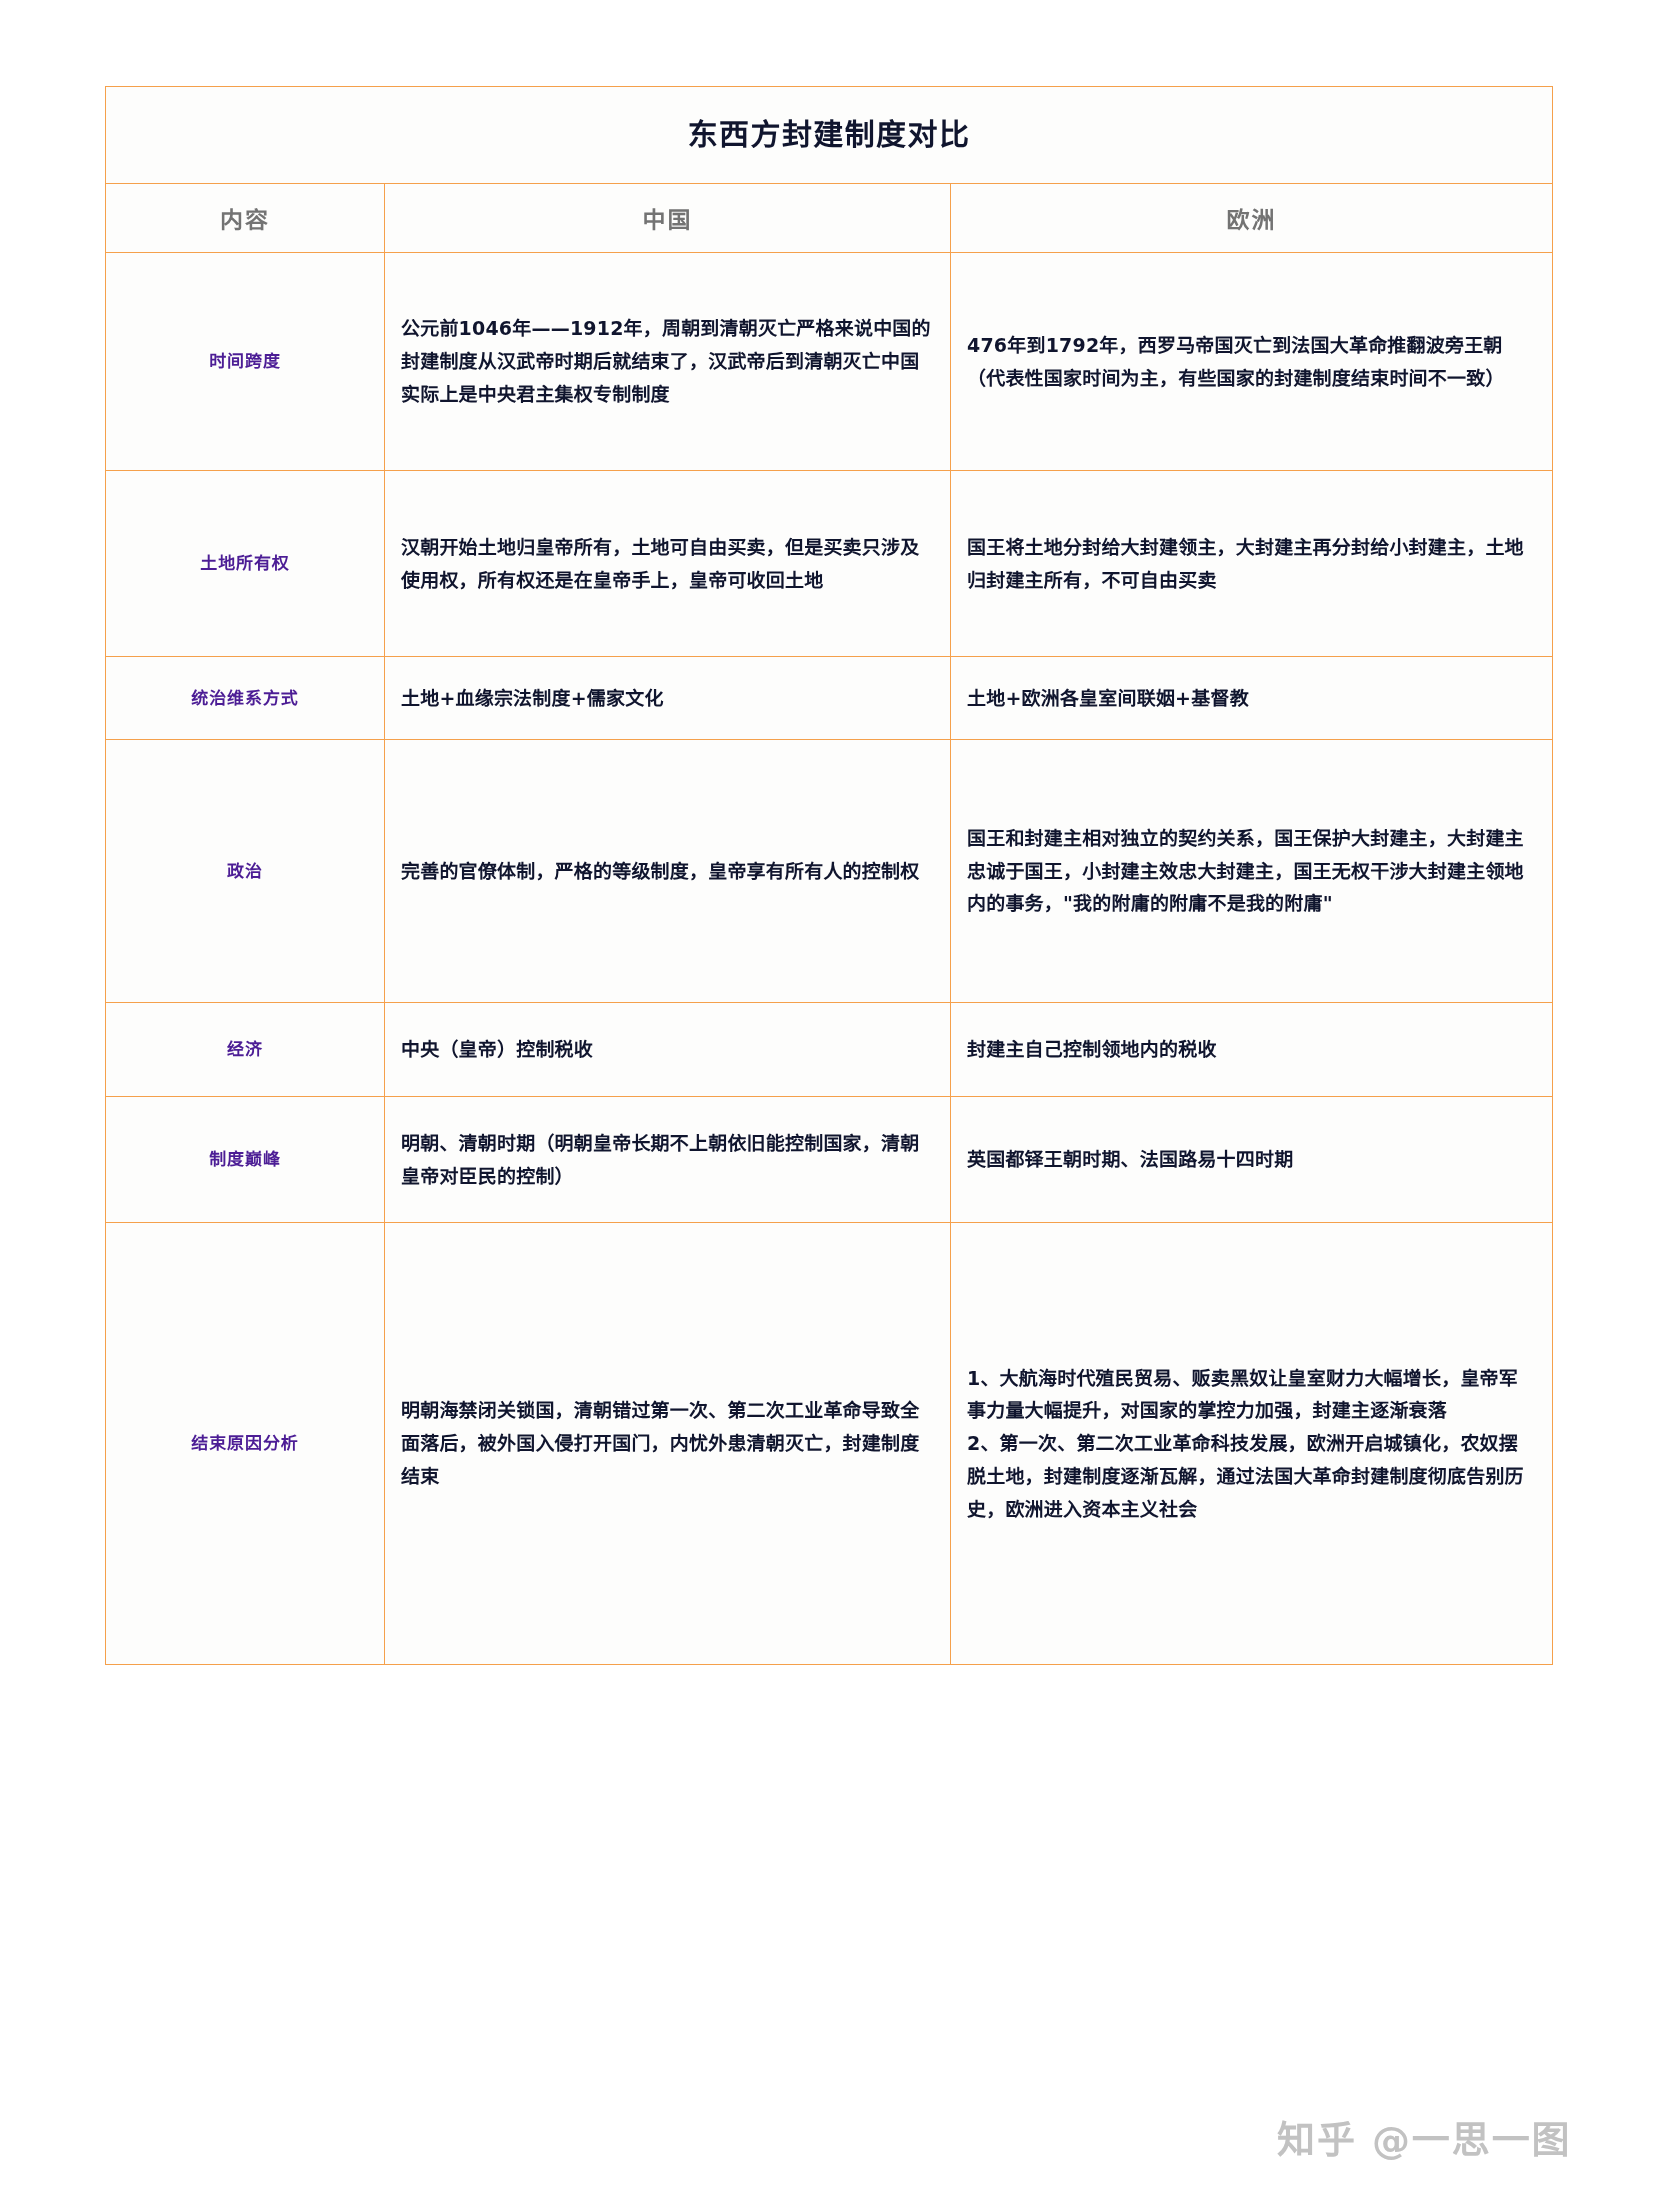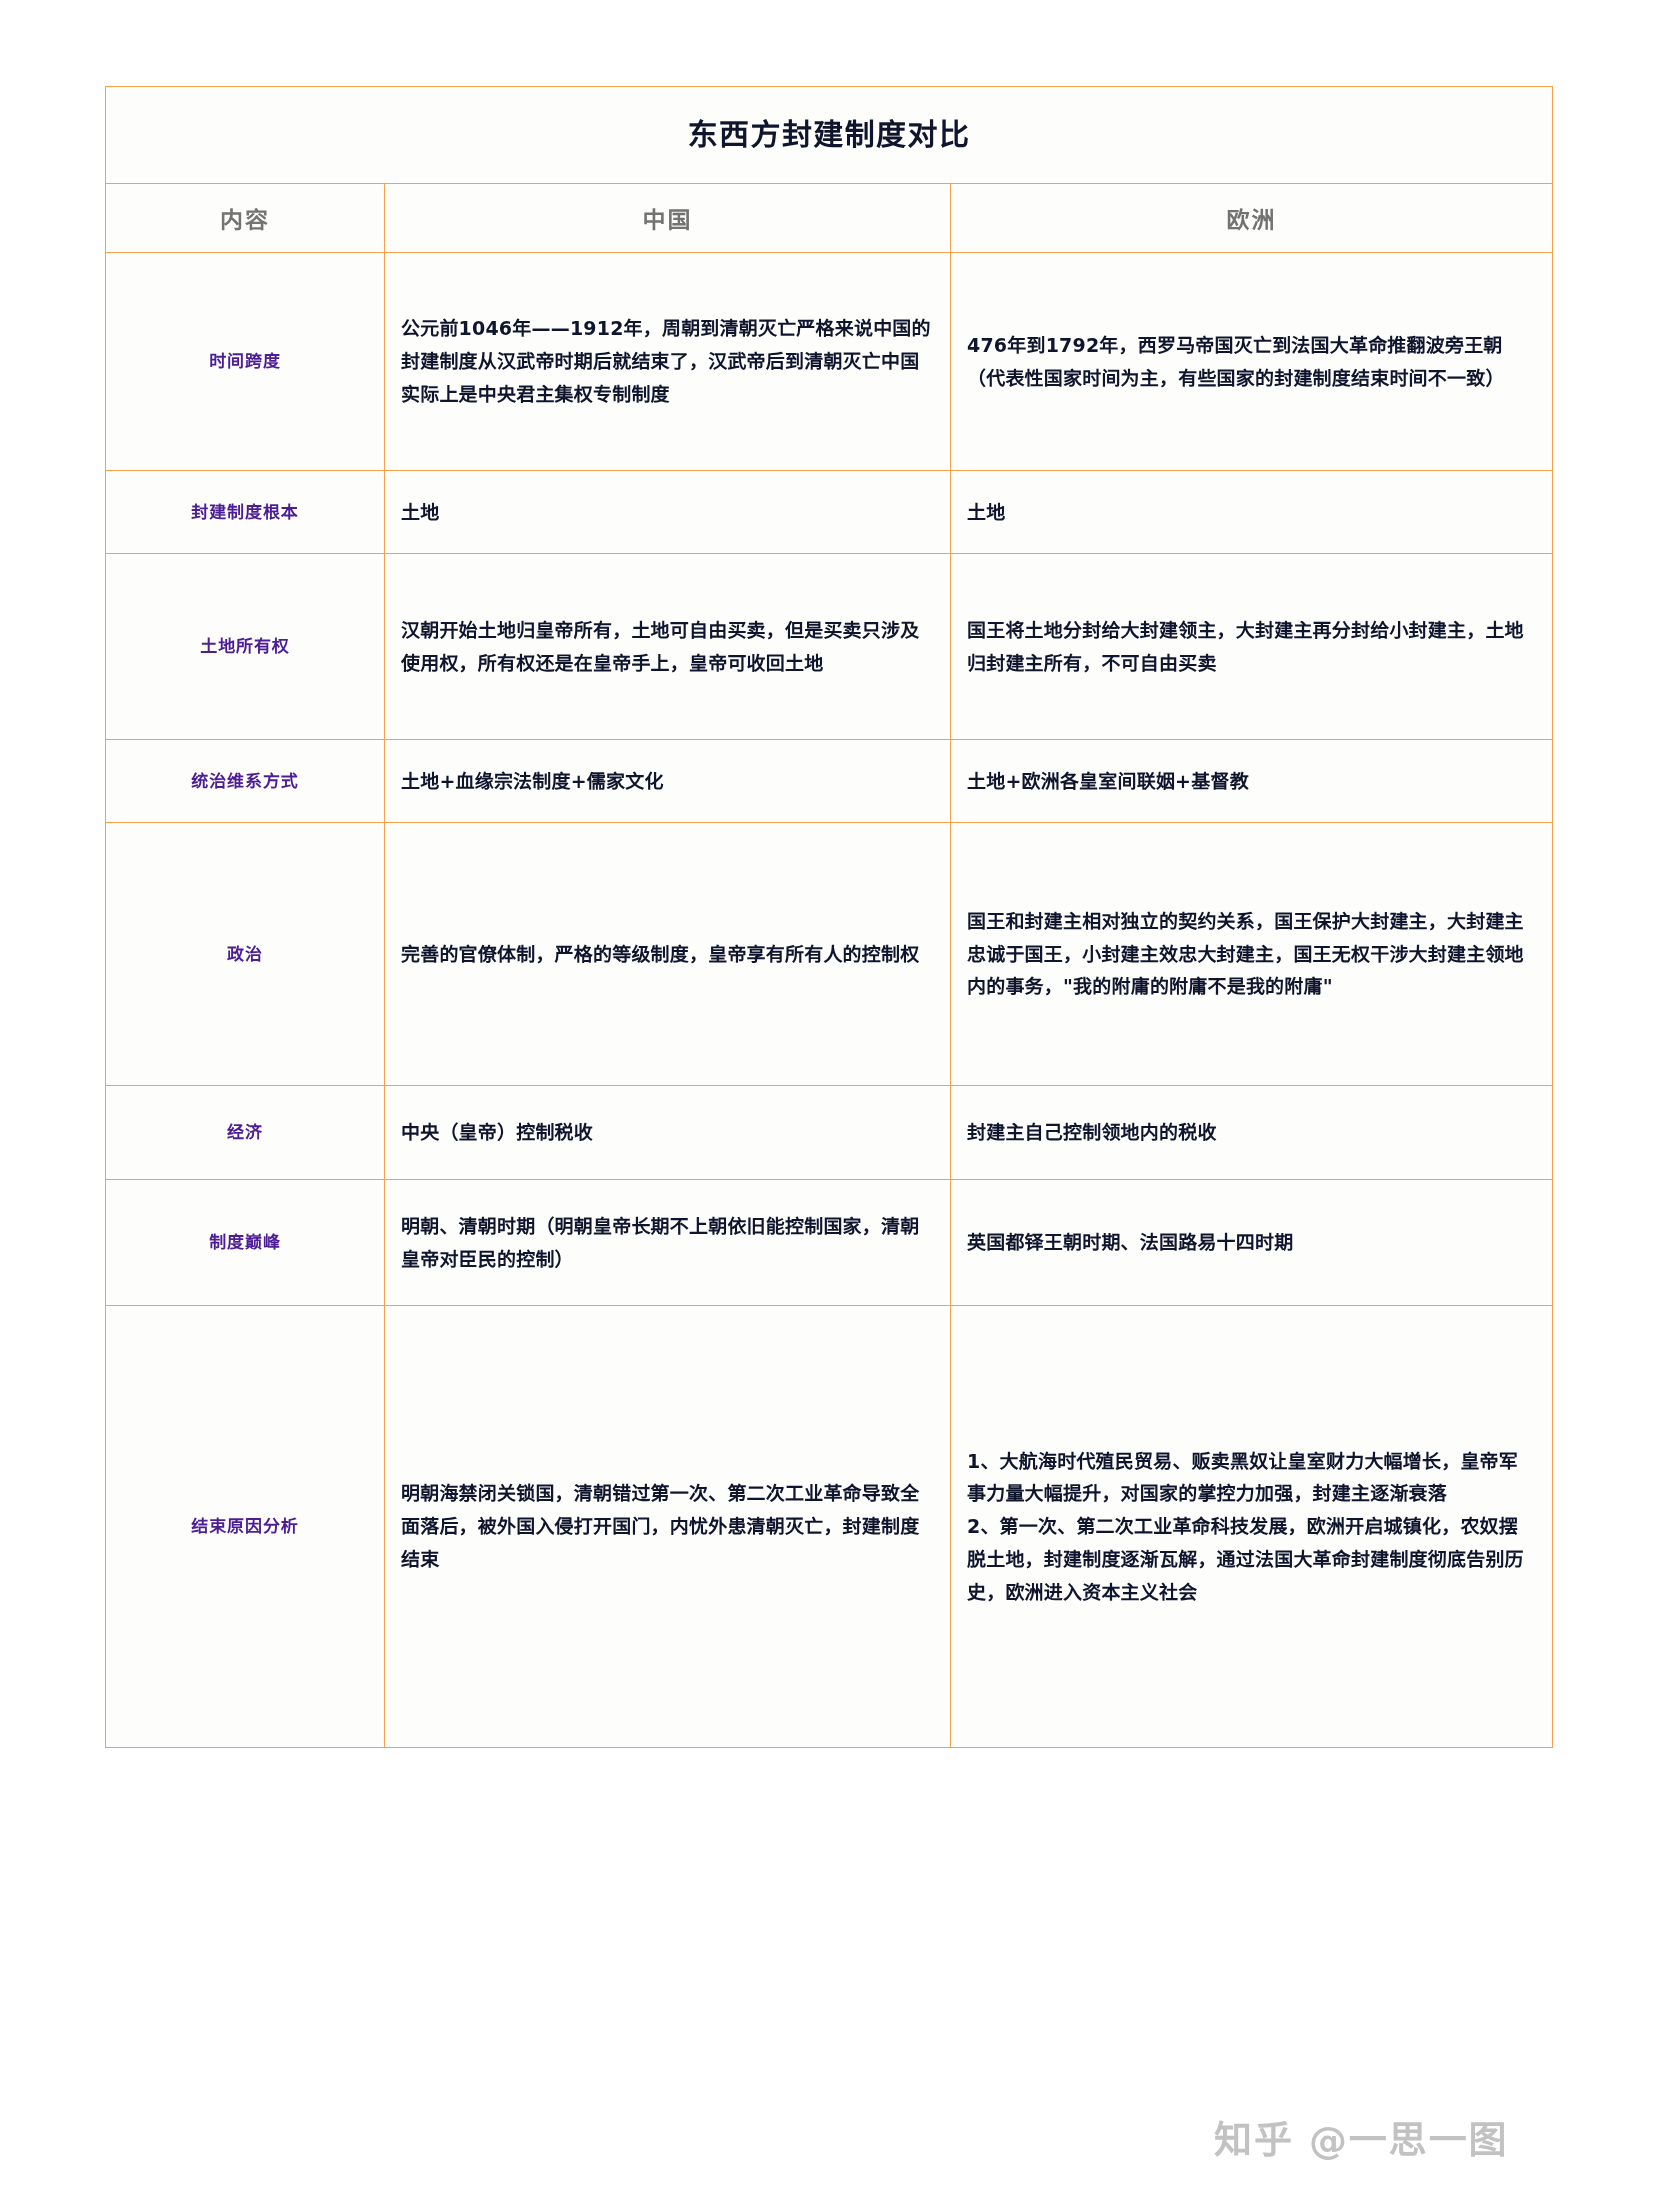--- a/index.html
+++ b/index.html
@@ -113,21 +113,21 @@
   .r-rule     td { height: 83px; }
   .r-politics td { height: 263px; }
   .r-economy  td { height: 94px; }
   .r-military td { height: 100px; }
   .r-peak     td { height: 126px; }
   .r-end      td { height: 442px; }
 
   
   .watermark {
     position: absolute;
-    left: 1214px;
+    left: 1277px;
     top: 2109px;
     font-size: 38px;
     font-weight: 700;
     color: #BFBFBF;
     letter-spacing: 1.9px;
     white-space: nowrap;
     opacity: 0.95;
   }
 </style>
 </head>
@@ -165,31 +165,20 @@
           <div class="row-label-text">时间跨度</div>
         </td>
         <td class="cell-body">
           <div class="cell-text">公元前1046年——1912年，周朝到清朝灭亡严格来说中国的封建制度从汉武帝时期后就结束了，汉武帝后到清朝灭亡中国实际上是中央君主集权专制制度</div>
         </td>
         <td class="cell-body">
           <div class="cell-text">476年到1792年，西罗马帝国灭亡到法国大革命推翻波旁王朝（代表性国家时间为主，有些国家的封建制度结束时间不一致）</div>
         </td>
       </tr>
 
-      <tr class="r-root">
-        <td class="row-label">
-          <div class="row-label-text">封建制度根本</div>
-        </td>
-        <td class="cell-body">
-          <div class="cell-text">土地</div>
-        </td>
-        <td class="cell-body">
-          <div class="cell-text">土地</div>
-        </td>
-      </tr>
 
       <tr class="r-land">
         <td class="row-label">
           <div class="row-label-text">土地所有权</div>
         </td>
         <td class="cell-body">
           <div class="cell-text">汉朝开始土地归皇帝所有，土地可自由买卖，但是买卖只涉及使用权，所有权还是在皇帝手上，皇帝可收回土地</div>
         </td>
         <td class="cell-body">
           <div class="cell-text">国王将土地分封给大封建领主，大封建主再分封给小封建主，土地归封建主所有，不可自由买卖</div>

